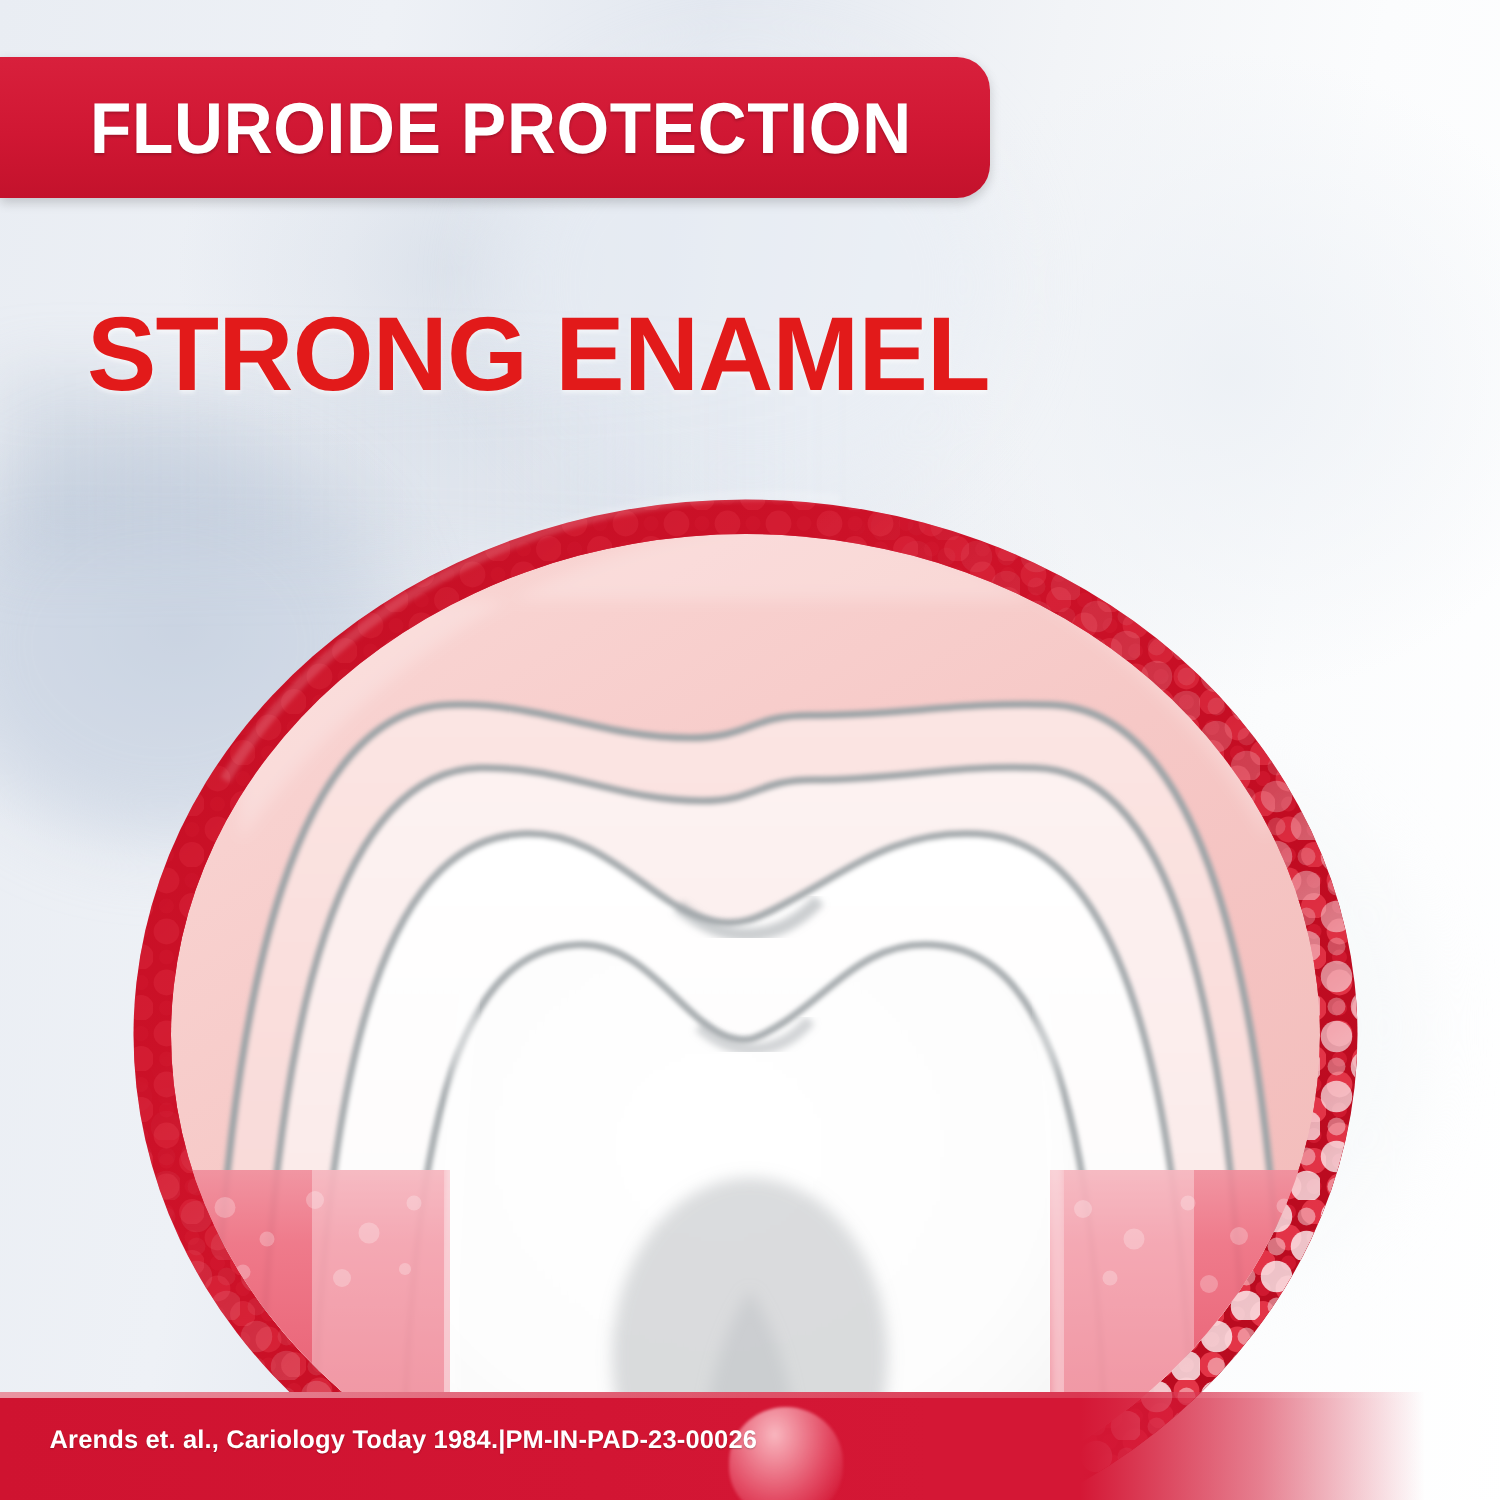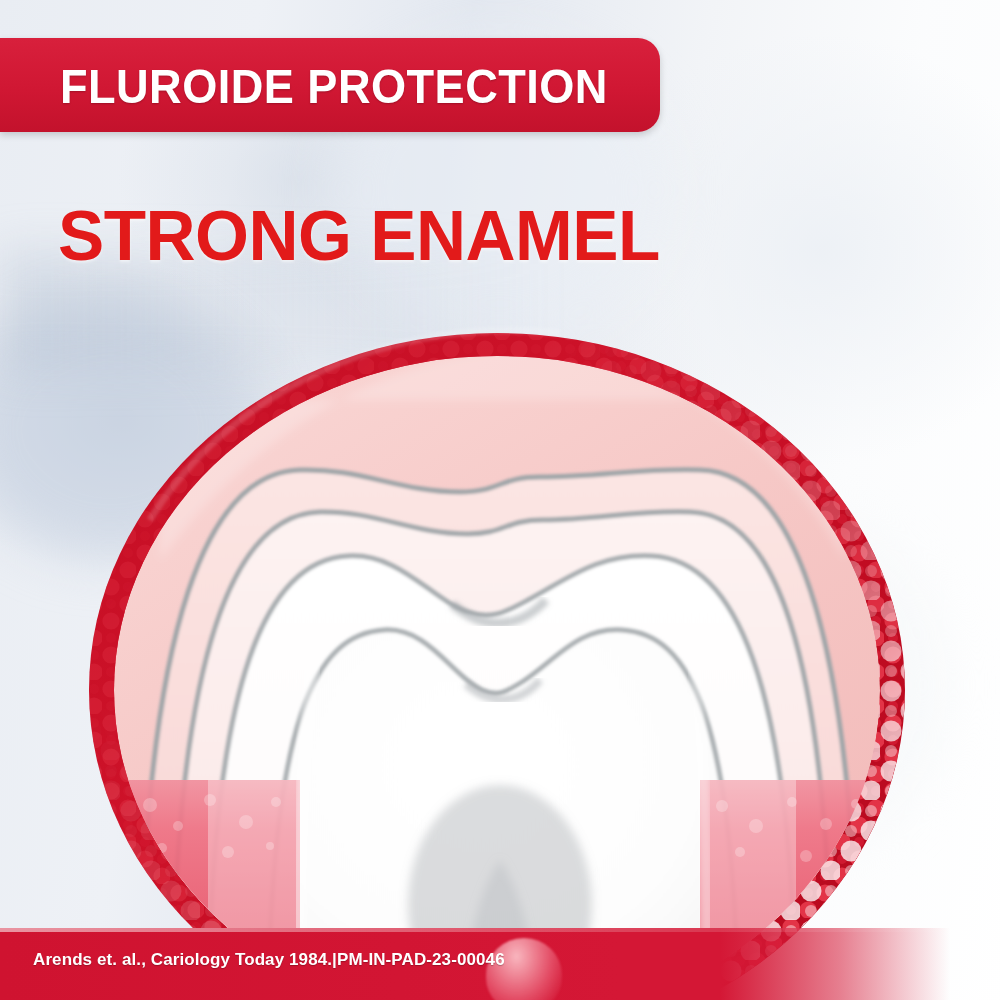--- a/index.html
+++ b/index.html
@@ -270,15 +270,15 @@
   <div class="banner"></div>
   <div class="banner-text">FLUROIDE PROTECTION</div>
 
   <div class="enamel-text">STRONG ENAMEL</div>
 
   <div class="footer">
     <div class="footer-fill"></div>
     <div class="footer-hi"></div>
   </div>
   <div class="root-bulge"></div>
-  <div class="footer-text">Arends et. al., Cariology Today 1984.|PM-IN-PAD-23-00046</div>
+  <div class="footer-text">Arends et. al., Cariology Today 1984.|PM-IN-PAD-23-00026</div>
 
 </div>
 
 </body></html>

